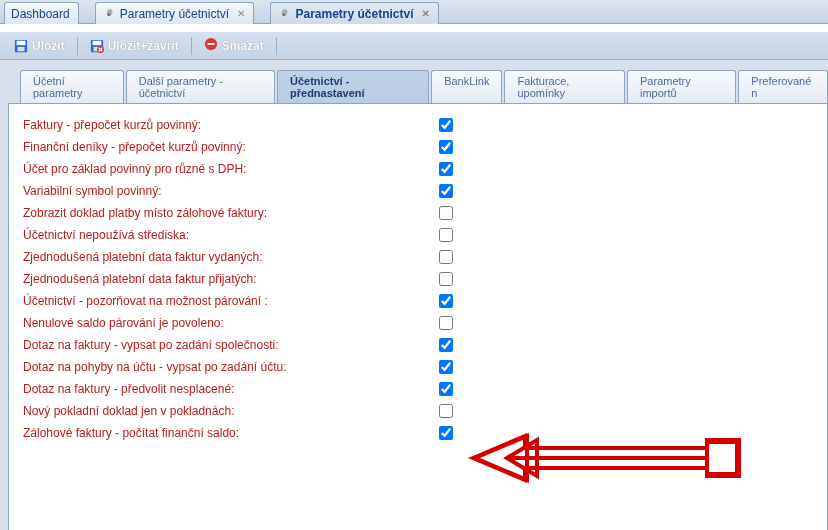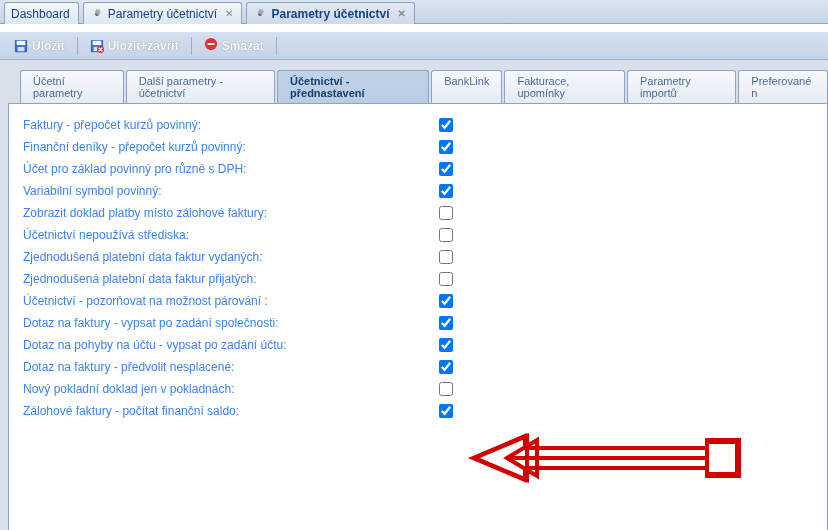--- a/index.html
+++ b/index.html
@@ -19,21 +19,21 @@
       padding: 2px 0 0 4px;
       display: flex;
       height: 24px;
     }
     .top-tab {
       background: linear-gradient(to bottom, #f5f7fa, #dce6f2);
       border: 1px solid #8ba3c4;
       border-bottom: none;
       border-radius: 3px 3px 0 0;
       padding: 2px 8px 2px 6px;
-      margin-right: 4px;
+      margin-right: 16px;
       display: flex;
       align-items: center;
       gap: 4px;
       color: #15428b;
       cursor: pointer;
       height: 22px;
     }
     .top-tab.active {
       background: linear-gradient(to bottom, #e0e8f2, #d0dae8);
       font-weight: bold;
@@ -121,21 +121,21 @@
       position: relative;
     }
     
     .row {
       display: flex;
       align-items: center;
       padding: 4px 0;
     }
     .row-label {
       width: 416px;
-      color: #3b82f6;
+      color: #b91c1c;
       font-size: 12px;
     }
     .row input[type=checkbox] {
       width: 14px;
       height: 14px;
     }
     
     
     .arrow {
       position: absolute;
@@ -251,20 +251,24 @@
         <span class="row-label">Zjednodušená platební data faktur vydaných:</span>
         <input type="checkbox" style="">
       </div>
       <div class="row">
         <span class="row-label">Zjednodušená platební data faktur přijatých:</span>
         <input type="checkbox" style="">
       </div>
       <div class="row">
         <span class="row-label">Účetnictví - pozorňovat na možnost párování :</span>
         <input type="checkbox" checked="" style="">
+      </div>
+      <div class="row">
+        <span class="row-label">Nenulové saldo párování je povoleno:</span>
+        <input type="checkbox" style="">
       </div>
       <div class="row">
         <span class="row-label">Dotaz na faktury - vypsat po zadání společnosti:</span>
         <input type="checkbox" checked="" style="">
       </div>
       <div class="row">
         <span class="row-label">Dotaz na pohyby na účtu - vypsat po zadání účtu:</span>
         <input type="checkbox" checked="" style="">
       </div>
       <div class="row">

